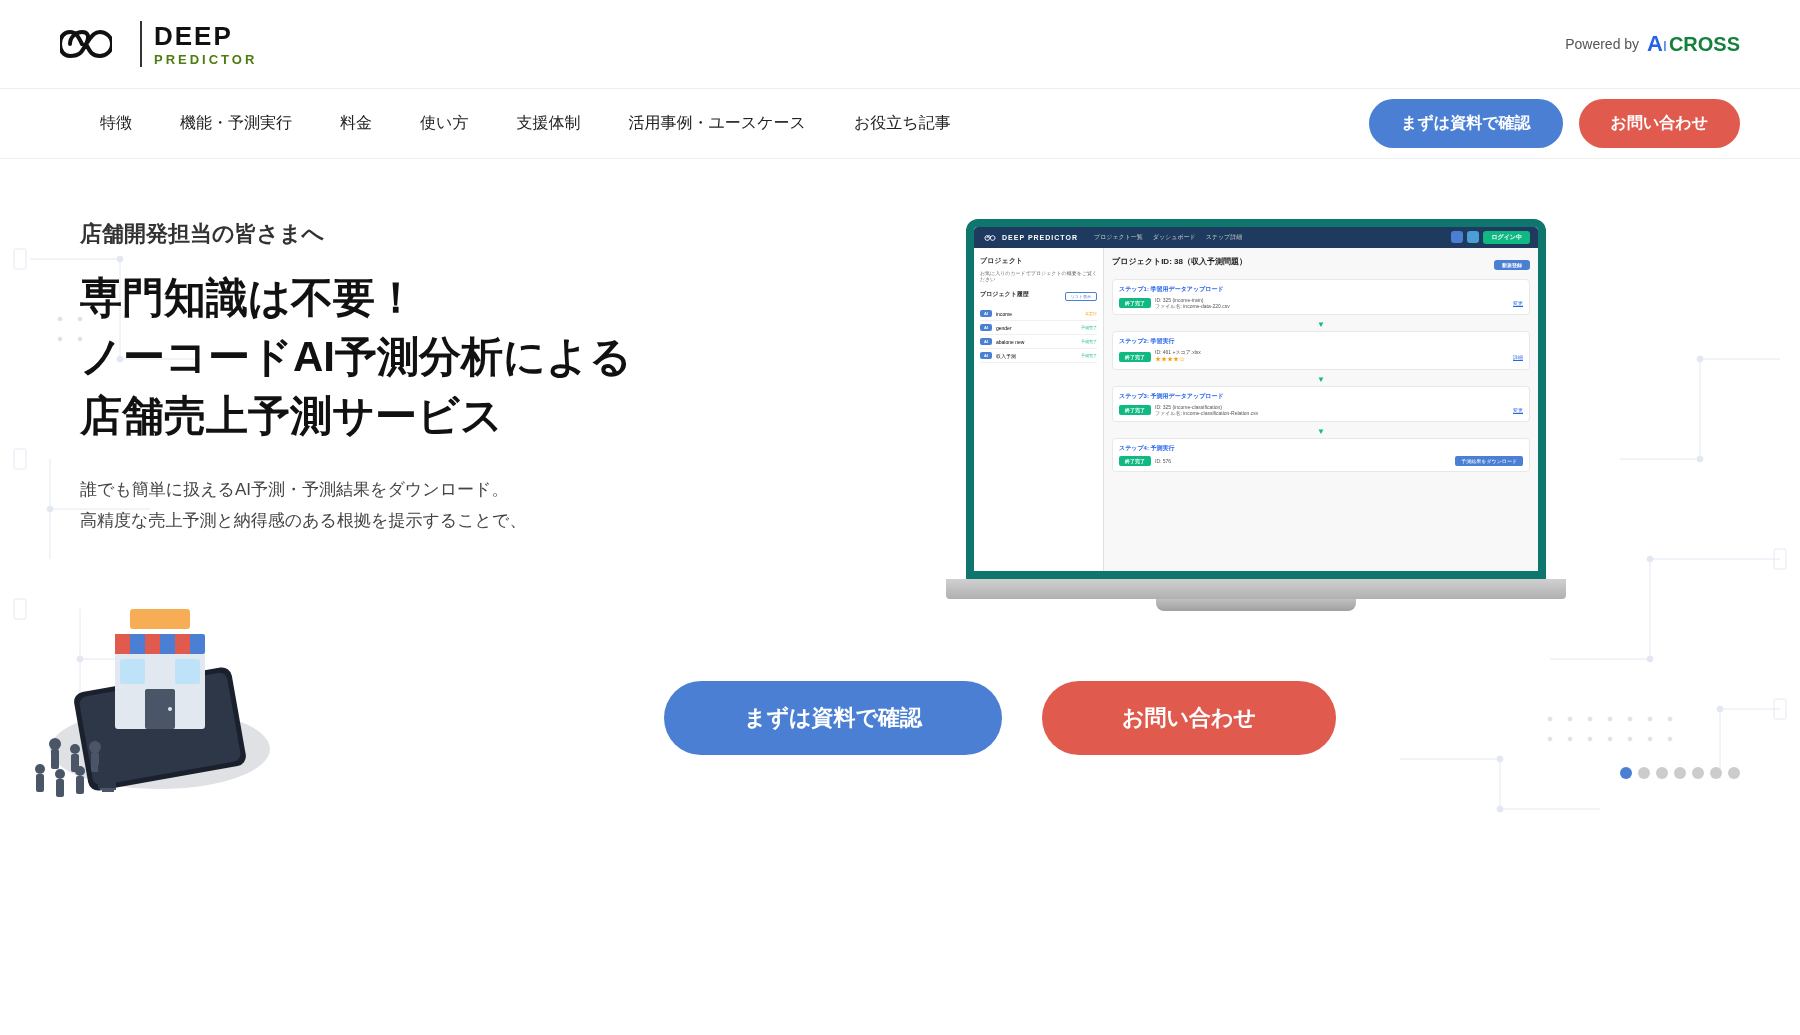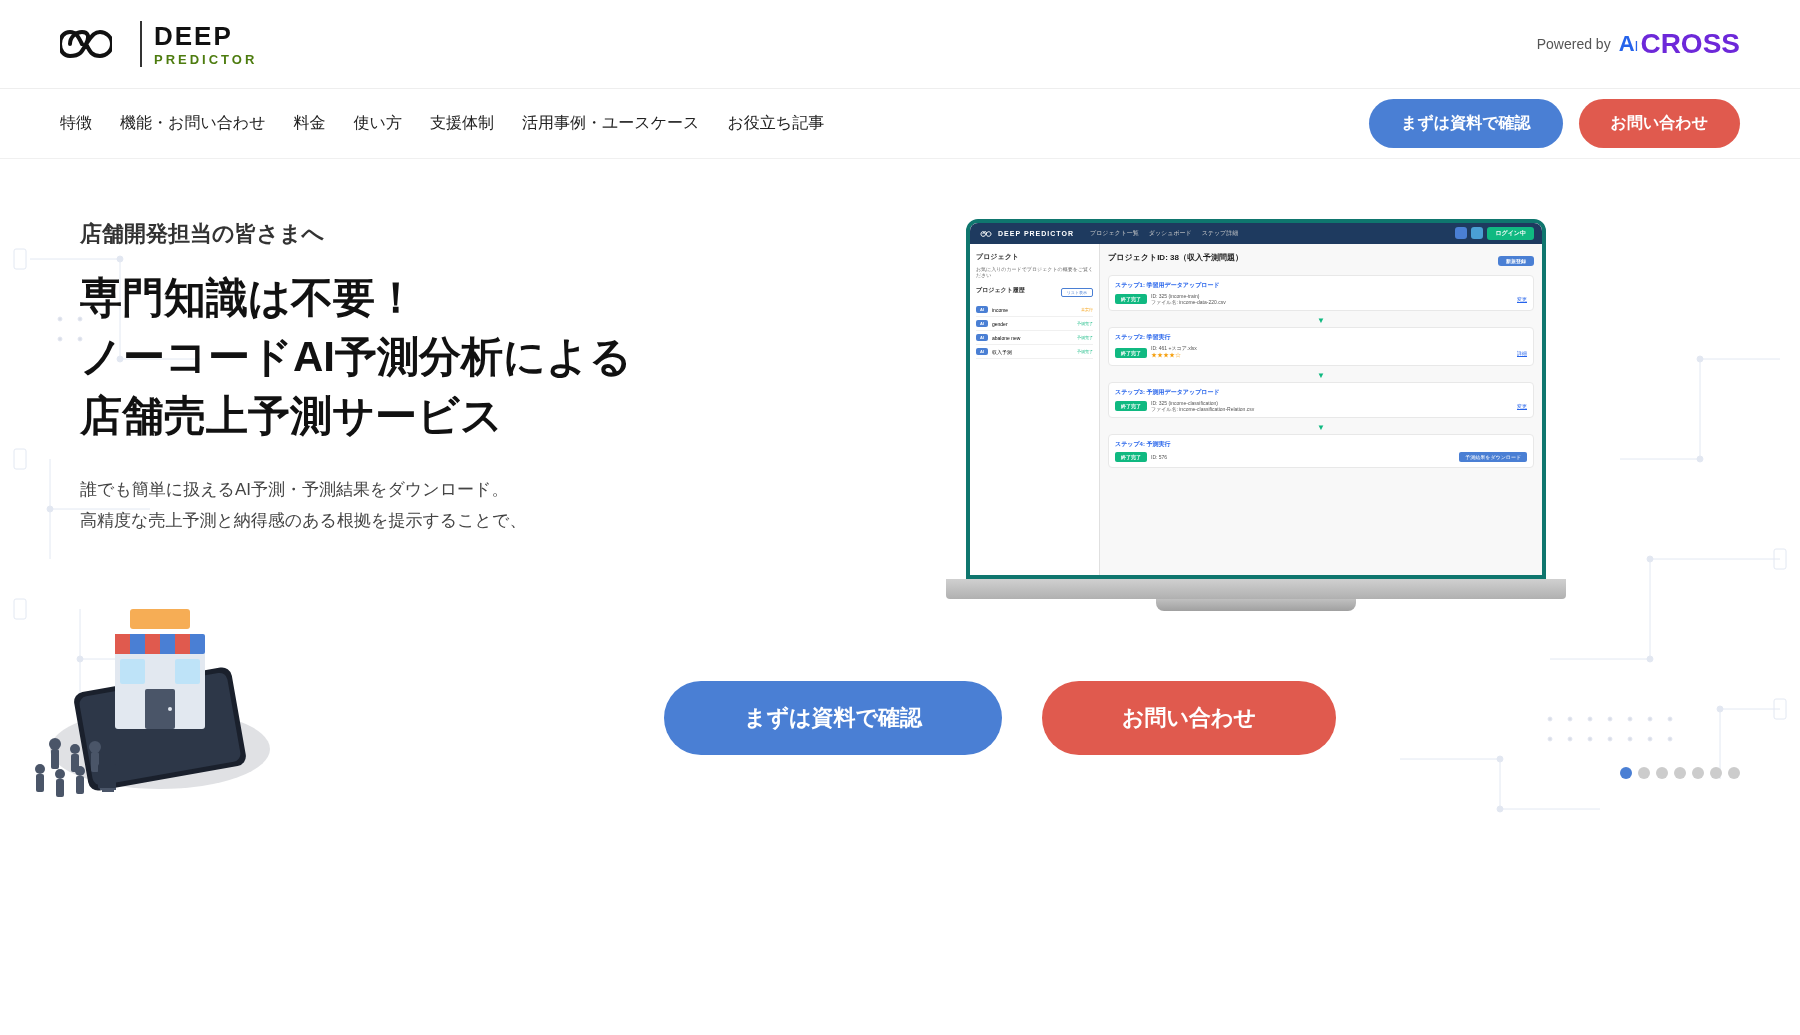--- a/index.html
+++ b/index.html
@@ -64,39 +64,40 @@
       align-items: center;
       gap: 2px;
       font-size: 22px;
       font-weight: 700;
     }
     .aicross-logo .ai-part {
       color: #2563eb;
       font-weight: 800;
     }
     .aicross-logo .cross-part {
-      color: #6d28d9;
-      font-weight: 700;
-      font-size: 28px;
+      color: #15803d;
+      font-weight: 700;
+      font-size: 20px;
     }
 
     
     .nav {
       display: flex;
       align-items: center;
       justify-content: space-between;
       padding: 0 60px;
       height: 70px;
       background: #fff;
       border-bottom: 1px solid #f0f0f0;
     }
     .nav-links {
       display: flex;
       align-items: flex-end;
-      gap: 28px;
+      gap: 48px;
+      margin-left: 40px;
     }
     .nav-link {
       font-size: 16px;
       color: #222;
       text-decoration: none;
       cursor: pointer;
       white-space: nowrap;
     }
     .nav-buttons {
       display: flex;
@@ -189,21 +190,21 @@
       position: relative;
       width: 580px;
     }
 
     .laptop-screen {
       background: #1a1a2e;
       border-radius: 12px 12px 0 0;
       width: 580px;
       height: 360px;
       overflow: hidden;
-      border: 4px solid #0f766e;
+      border: 8px solid #0f766e;
       position: relative;
     }
 
     .laptop-base {
       background: linear-gradient(to bottom, #d0d0d0, #b0b0b0);
       height: 20px;
       width: 620px;
       margin-left: -20px;
       border-radius: 0 0 4px 4px;
     }
@@ -481,21 +482,21 @@
     <div class="aicross-logo">
       <span class="ai-part">A<span style="font-size:14px;font-weight:400;">I</span></span>
       <span class="cross-part">CROSS</span>
     </div>
   </div>
 </header>
 
 <nav class="nav">
   <div class="nav-links">
     <a class="nav-link">特徴</a>
-    <a class="nav-link">機能・お問い合わせ</a>
+    <a class="nav-link">機能・予測実行</a>
     <a class="nav-link">料金</a>
     <a class="nav-link">使い方</a>
     <a class="nav-link">支援体制</a>
     <a class="nav-link">活用事例・ユースケース</a>
     <a class="nav-link">お役立ち記事</a>
   </div>
   <div class="nav-buttons">
     <button class="btn-blue">まずは資料で確認</button>
     <button class="btn-red">お問い合わせ</button>
   </div>

